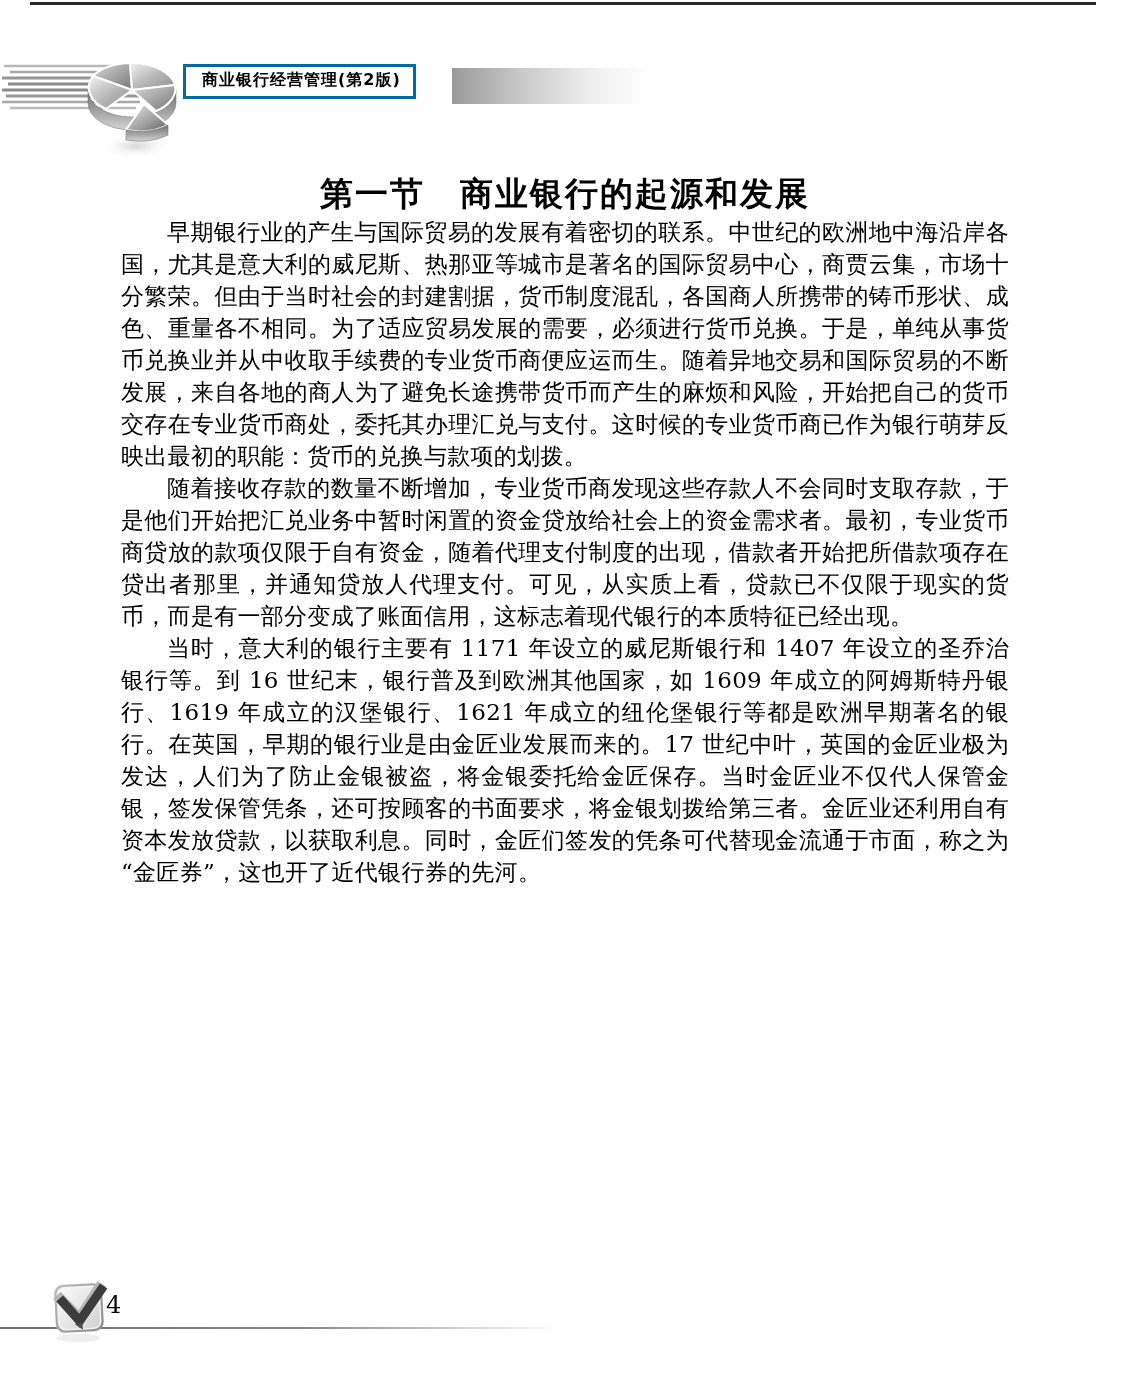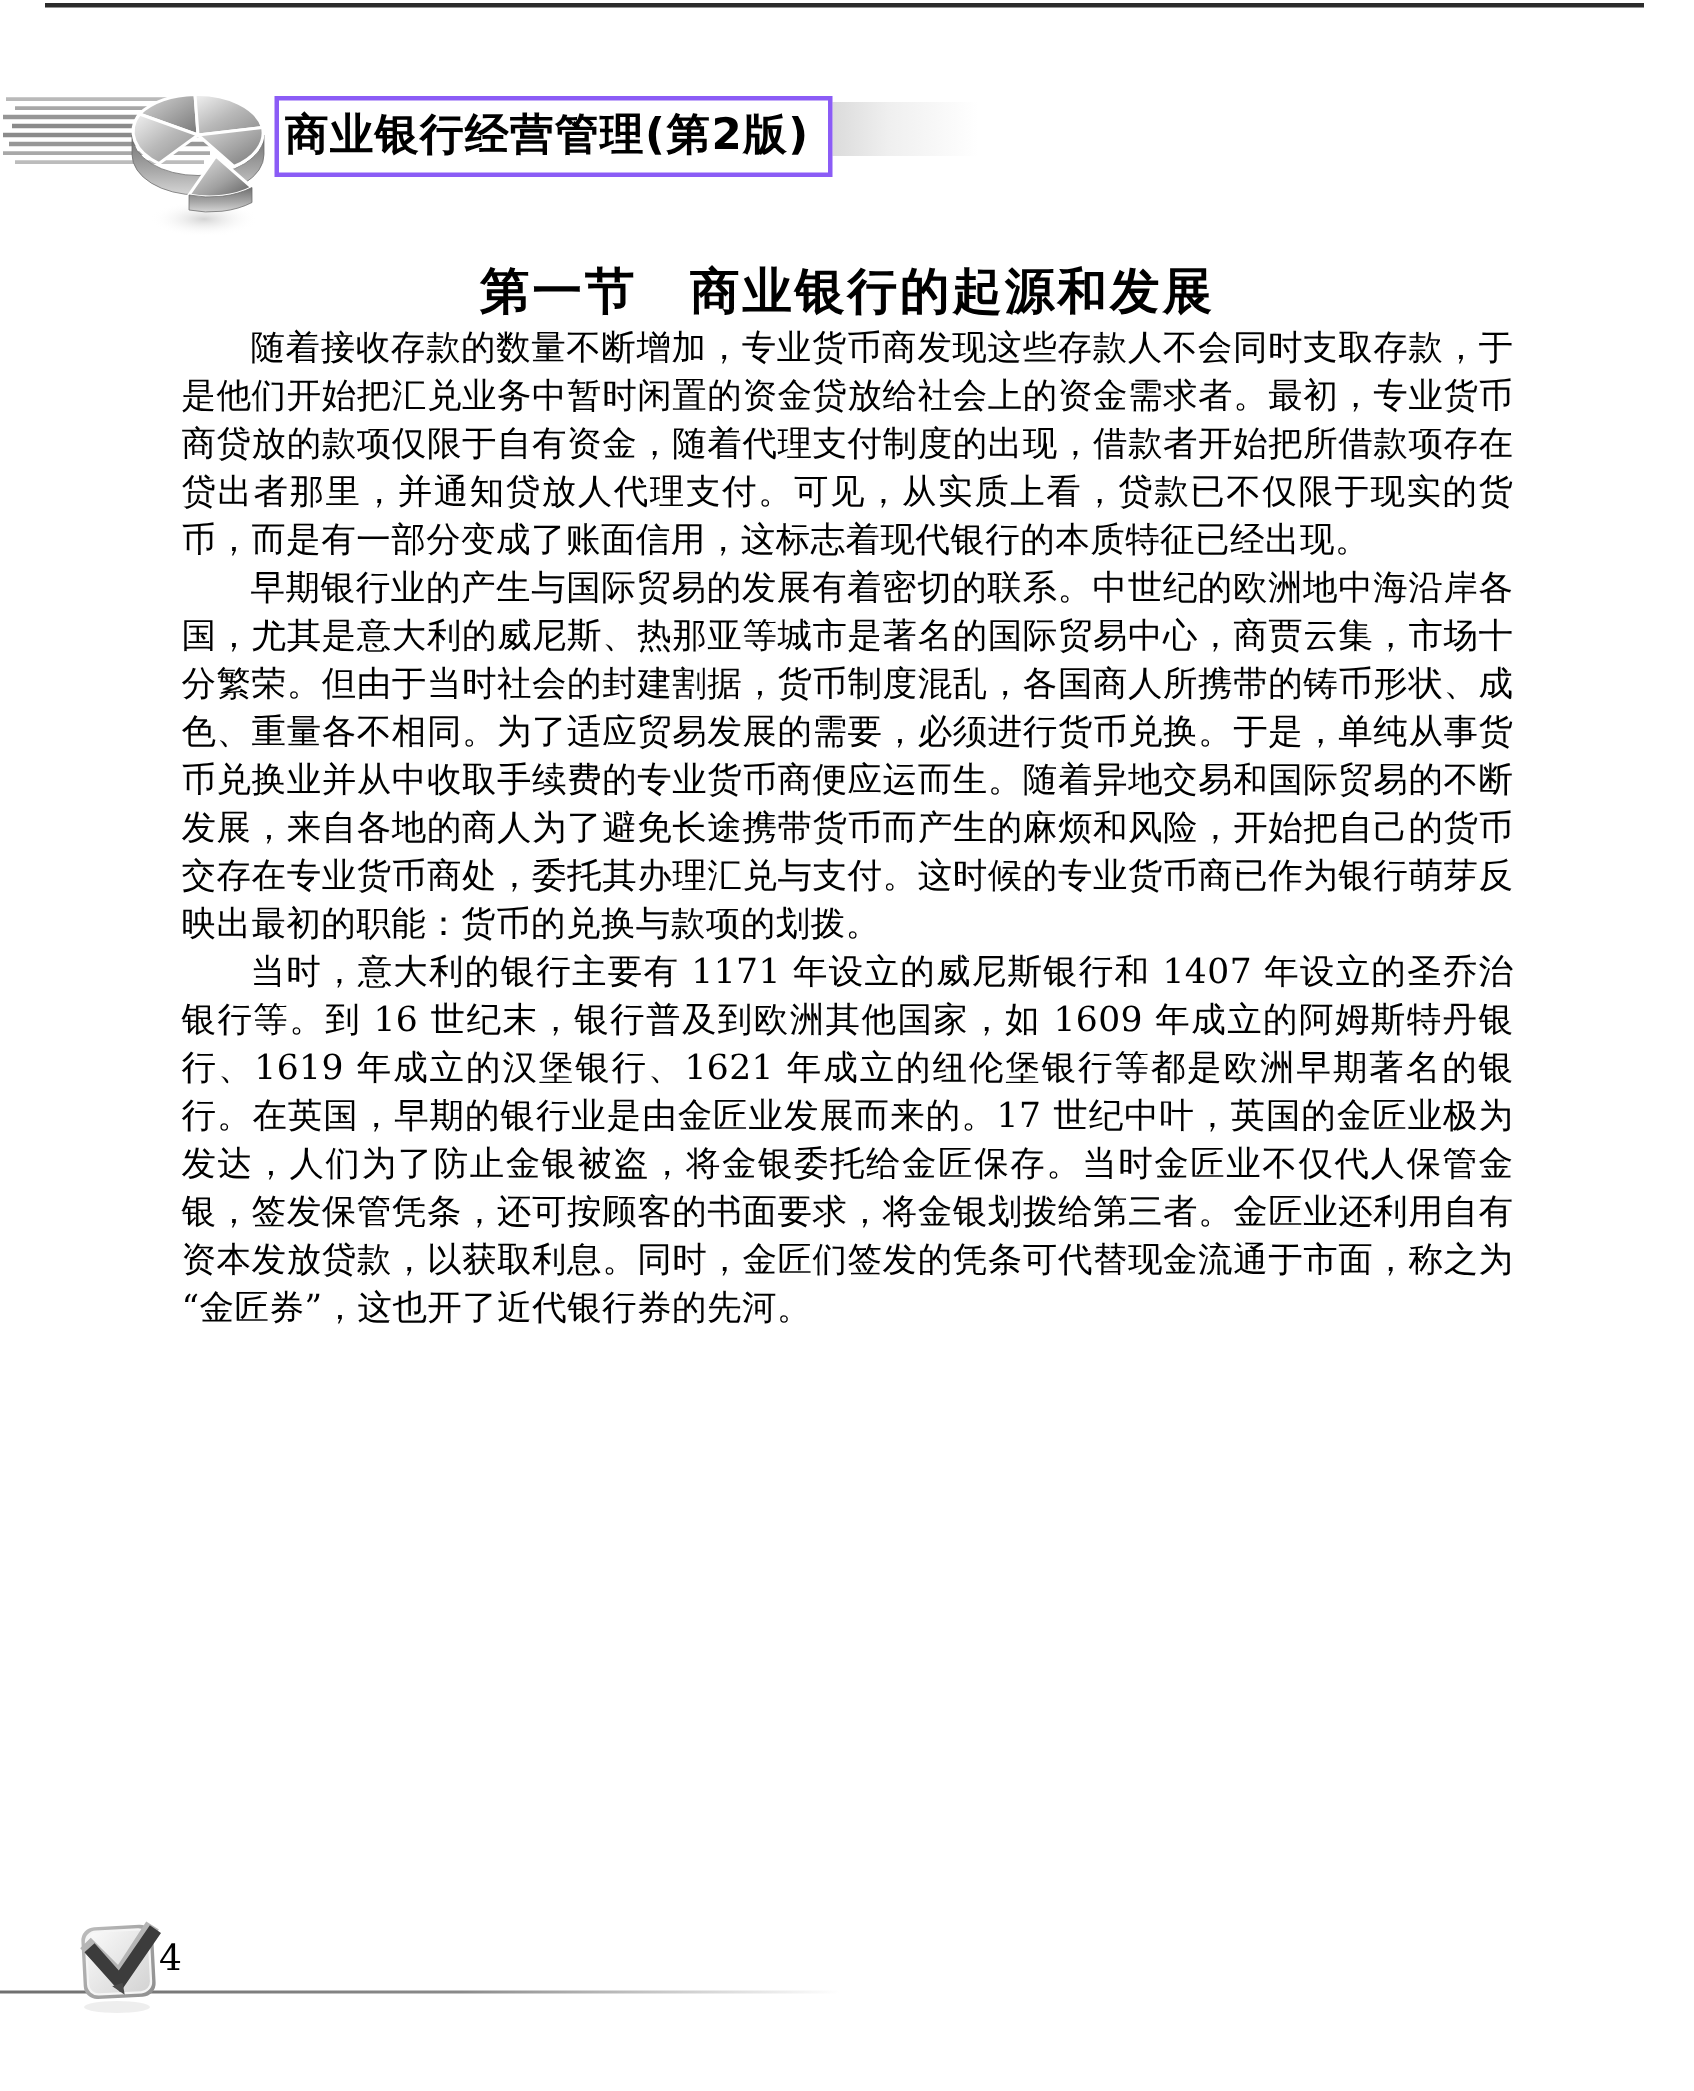--- a/index.html
+++ b/index.html
@@ -13,25 +13,25 @@
   }
   .top-edge{
     position:absolute;left:30px;top:2px;width:1066px;height:3px;
     background:#2b2b2b;
   }
   
   .speedlines{position:absolute;left:0;top:60px;}
   .logo{position:absolute;left:84px;top:40px;}
   .title-box{
     position:absolute;left:183px;top:64px;
-    border:3px solid #8b5cf6;
+    border:3px solid #0369a1;
     background:#fff;
-    padding:3px 12px 5px 4px;
+    padding:3px 12px 5px 16px;
     font-family:"DejaVu Sans", sans-serif;
-    font-size:29px;font-weight:700;letter-spacing:1px;
+    font-size:16px;font-weight:700;letter-spacing:1px;
     white-space:nowrap;
     z-index:3;
   }
   .title-fade{
     position:absolute;left:452px;top:68px;width:200px;height:36px;
     background:linear-gradient(to right,#9a9a9a 0%,#c9c9c9 35%,#efefef 70%,#ffffff 100%);
     z-index:1;
   }
   
   .main{
@@ -138,23 +138,23 @@
   <div class="title-box">
     <span>商业银行经营管理(第2版)</span>
   </div>
 
   <div class="main">
     <h1 class="section-title">第一节　商业银行的起源和发展</h1>
 
 
 
 
+    <p class="body-par">早期银行业的产生与国际贸易的发展有着密切的联系。中世纪的欧洲地中海沿岸各国，尤其是意大利的威尼斯、热那亚等城市是著名的国际贸易中心，商贾云集，市场十分繁荣。但由于当时社会的封建割据，货币制度混乱，各国商人所携带的铸币形状、成色、重量各不相同。为了适应贸易发展的需要，必须进行货币兑换。于是，单纯从事货币兑换业并从中收取手续费的专业货币商便应运而生。随着异地交易和国际贸易的不断发展，来自各地的商人为了避免长途携带货币而产生的麻烦和风险，开始把自己的货币交存在专业货币商处，委托其办理汇兑与支付。这时候的专业货币商已作为银行萌芽反映出最初的职能：货币的兑换与款项的划拨。</p>
+
     <p class="body-par">随着接收存款的数量不断增加，专业货币商发现这些存款人不会同时支取存款，于是他们开始把汇兑业务中暂时闲置的资金贷放给社会上的资金需求者。最初，专业货币商贷放的款项仅限于自有资金，随着代理支付制度的出现，借款者开始把所借款项存在贷出者那里，并通知贷放人代理支付。可见，从实质上看，贷款已不仅限于现实的货币，而是有一部分变成了账面信用，这标志着现代银行的本质特征已经出现。</p>
-
-    <p class="body-par">早期银行业的产生与国际贸易的发展有着密切的联系。中世纪的欧洲地中海沿岸各国，尤其是意大利的威尼斯、热那亚等城市是著名的国际贸易中心，商贾云集，市场十分繁荣。但由于当时社会的封建割据，货币制度混乱，各国商人所携带的铸币形状、成色、重量各不相同。为了适应贸易发展的需要，必须进行货币兑换。于是，单纯从事货币兑换业并从中收取手续费的专业货币商便应运而生。随着异地交易和国际贸易的不断发展，来自各地的商人为了避免长途携带货币而产生的麻烦和风险，开始把自己的货币交存在专业货币商处，委托其办理汇兑与支付。这时候的专业货币商已作为银行萌芽反映出最初的职能：货币的兑换与款项的划拨。</p>
 
     <p class="body-par">当时，意大利的银行主要有 1171 年设立的威尼斯银行和 1407 年设立的圣乔治银行等。到 16 世纪末，银行普及到欧洲其他国家，如 1609 年成立的阿姆斯特丹银行、1619 年成立的汉堡银行、1621 年成立的纽伦堡银行等都是欧洲早期著名的银行。在英国，早期的银行业是由金匠业发展而来的。17 世纪中叶，英国的金匠业极为发达，人们为了防止金银被盗，将金银委托给金匠保存。当时金匠业不仅代人保管金银，签发保管凭条，还可按顾客的书面要求，将金银划拨给第三者。金匠业还利用自有资本发放贷款，以获取利息。同时，金匠们签发的凭条可代替现金流通于市面，称之为“金匠券”，这也开了近代银行券的先河。</p>
   </div>
 
   <div class="footer-rule"></div>
 
   <svg class="footer-check" width="62" height="66" viewBox="0 0 62 66">
     <defs>
       <linearGradient id="boxFace" x1="0" y1="0" x2="1" y2="1">
         <stop offset="0" stop-color="#fbfbfb"></stop>

